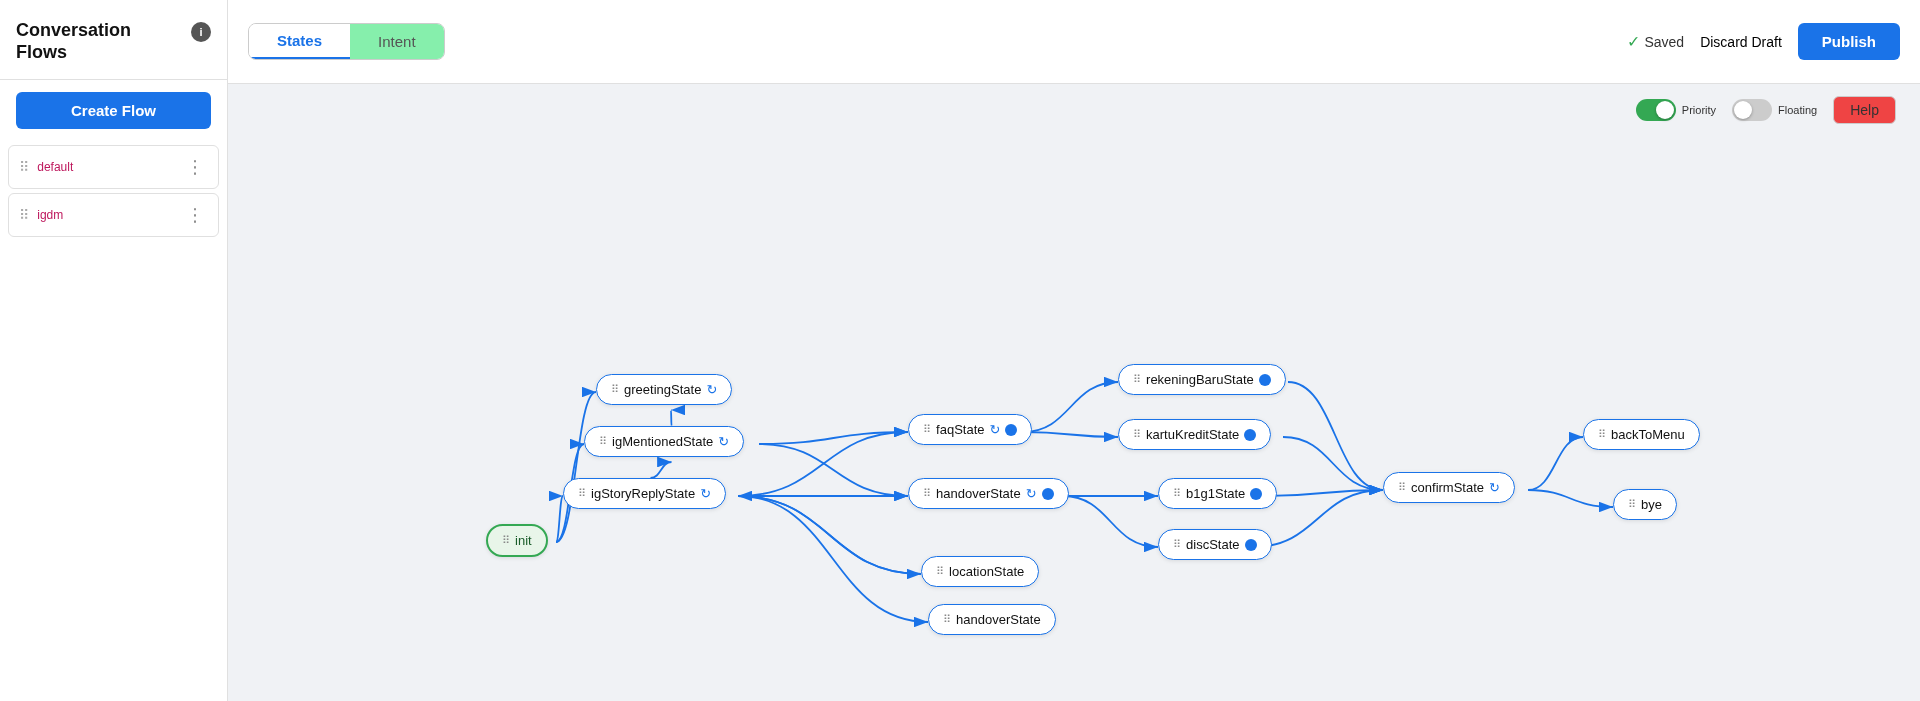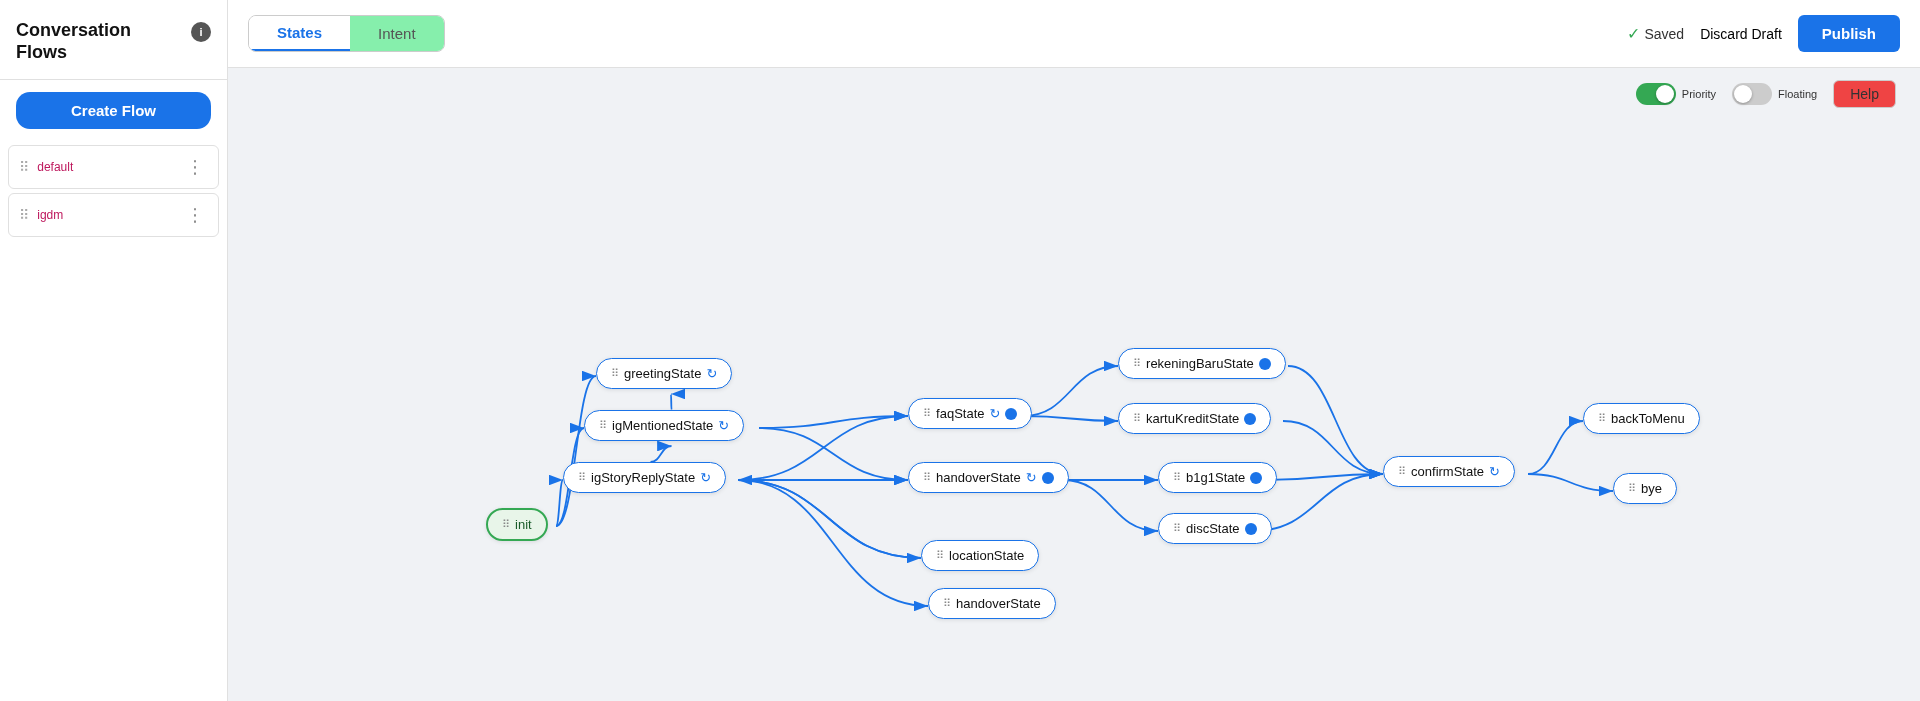--- a/index.html
+++ b/index.html
@@ -41,21 +41,21 @@
       margin-top: 2px;
       margin-left: 8px;
       flex-shrink: 0;
       font-weight: 700;
     }
     #create-flow-btn {
       margin: 12px 16px;
       background: #1a73e8;
       color: #fff;
       border: none;
-      border-radius: 14px;
+      border-radius: 6px;
       padding: 10px 0;
       font-size: 15px;
       font-weight: 600;
       cursor: pointer;
       text-align: center;
       width: calc(100% - 32px);
     }
     .flow-item {
       display: flex;
       align-items: center;
@@ -92,21 +92,21 @@
       overflow: hidden;
     }
 
     
     #topbar {
       background: #fff;
       border-bottom: 1px solid #e0e0e0;
       display: flex;
       align-items: center;
       padding: 4px 20px;
-      height: 68px;
+      height: 84px;
       flex-shrink: 0;
     }
     #tab-group {
       display: flex;
       border: 1.5px solid #ccc;
       border-radius: 8px;
       overflow: hidden;
     }
     .tab-btn {
       padding: 8px 28px;

